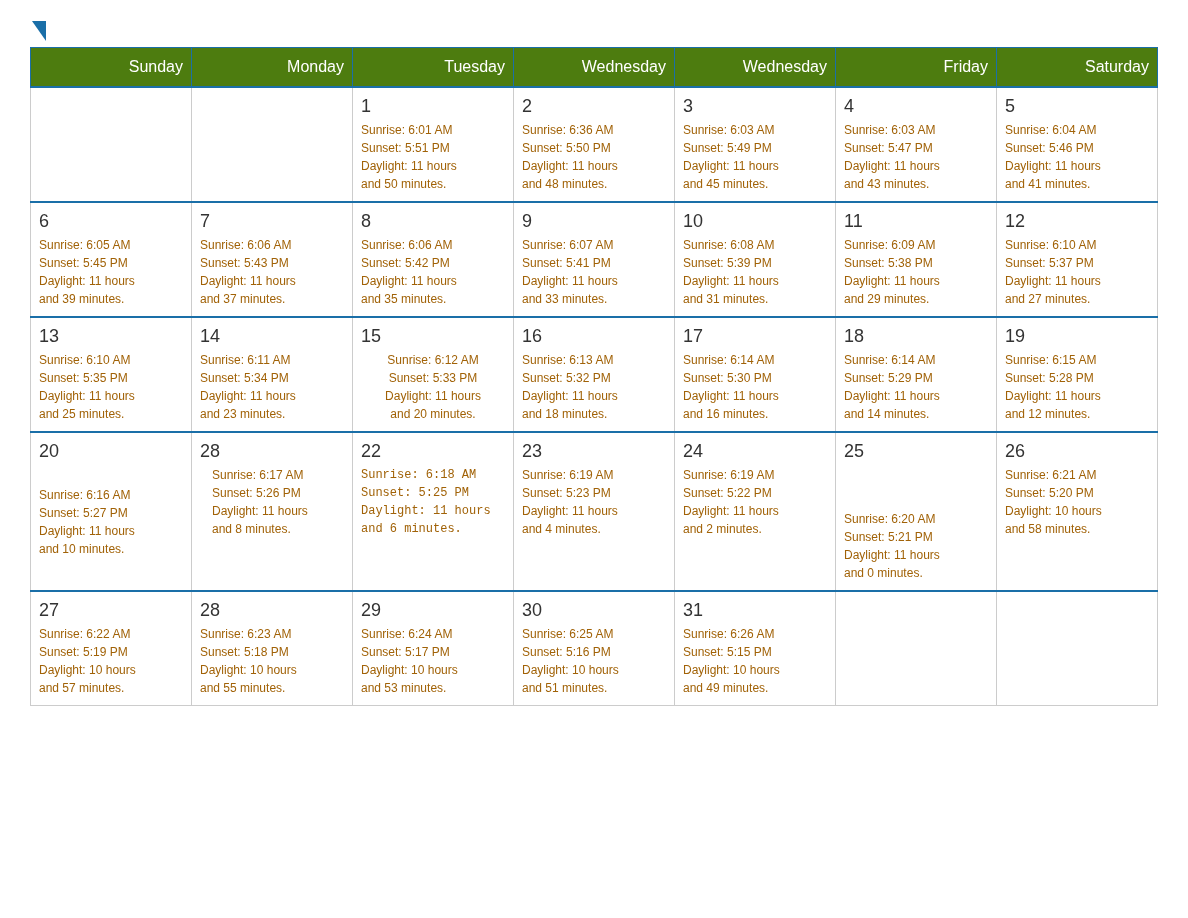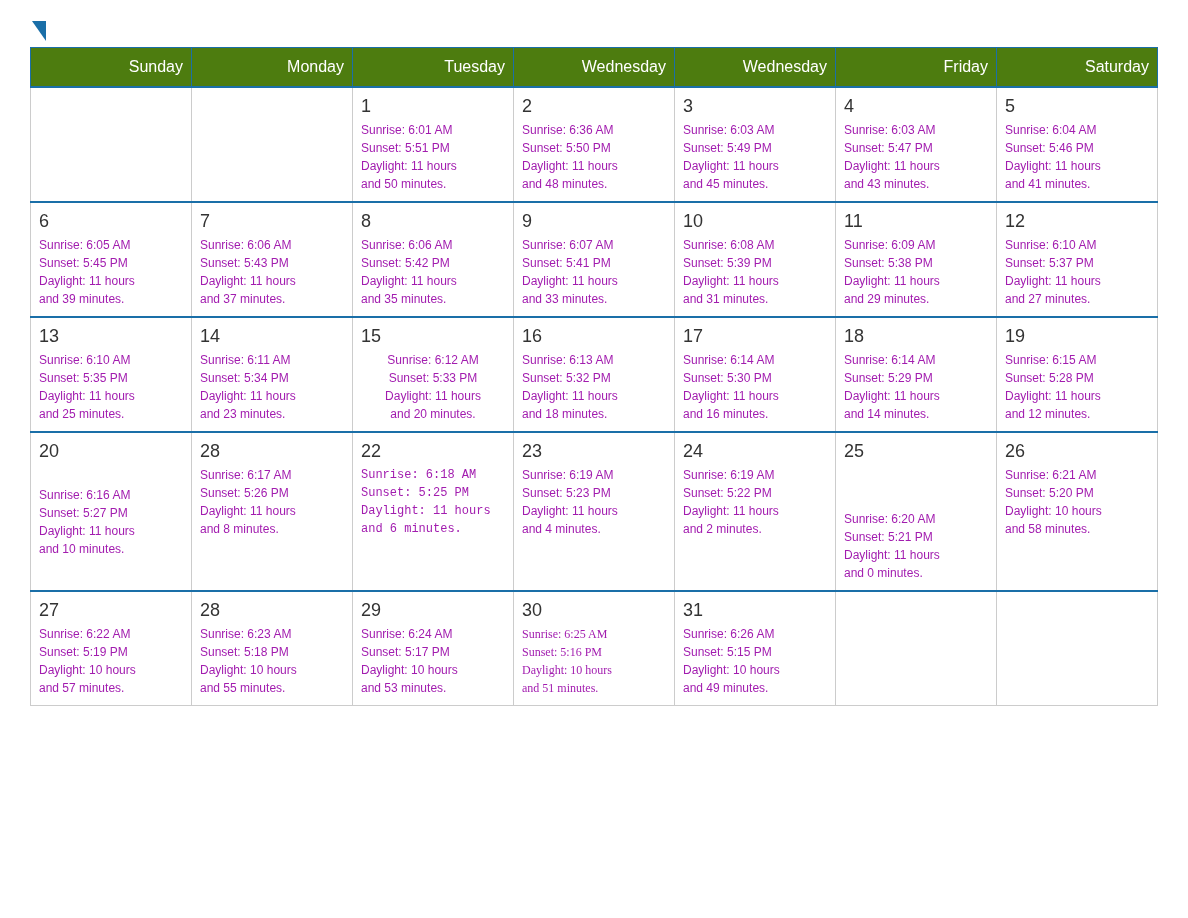--- a/index.html
+++ b/index.html
@@ -84,21 +84,21 @@
       height: 110px;
     }
     .day-number {
       font-size: 18px;
       color: #333;
       display: block;
       margin-bottom: 4px;
     }
     .day-info {
       font-size: 12px;
-      color: #a21caf;
+      color: #a16207;
       line-height: 1.5;
     }
     .empty-cell {
       background: #fff;
     }
     .week-row td {
       border-top: 2px solid #1a6fa8;
     }
   </style>
 </head>
@@ -275,21 +275,21 @@
       <tr class="week-row">
         <td>
           <span class="day-number">20</span>
           <div class="day-info" style="white-space: pre-line; margin-top: 24px;">Sunrise: 6:16 AM
 Sunset: 5:27 PM
 Daylight: 11 hours
 and 10 minutes.</div>
         </td>
         <td>
           <span class="day-number">28</span>
-          <div class="day-info" style="white-space: pre-line;">Sunrise: 6:17 AM
+          <div class="day-info" style="white-space: pre-line; margin-left: 12px;">Sunrise: 6:17 AM
 Sunset: 5:26 PM
 Daylight: 11 hours
 and 8 minutes.</div>
         </td>
         <td>
           <span class="day-number">22</span>
           <div class="day-info" style="white-space: pre-line; font-family: Liberation Mono, monospace;">Sunrise: 6:18 AM
 Sunset: 5:25 PM
 Daylight: 11 hours
 and 6 minutes.</div>
@@ -340,21 +340,21 @@
         </td>
         <td>
           <span class="day-number">29</span>
           <div class="day-info" style="white-space: pre-line;">Sunrise: 6:24 AM
 Sunset: 5:17 PM
 Daylight: 10 hours
 and 53 minutes.</div>
         </td>
         <td>
           <span class="day-number">30</span>
-          <div class="day-info" style="white-space: pre-line; font-family: Liberation Serif, serif;">Sunrise: 6:25 AM
+          <div class="day-info" style="white-space: pre-line;">Sunrise: 6:25 AM
 Sunset: 5:16 PM
 Daylight: 10 hours
 and 51 minutes.</div>
         </td>
         <td>
           <span class="day-number">31</span>
           <div class="day-info" style="white-space: pre-line;">Sunrise: 6:26 AM
 Sunset: 5:15 PM
 Daylight: 10 hours
 and 49 minutes.</div>

